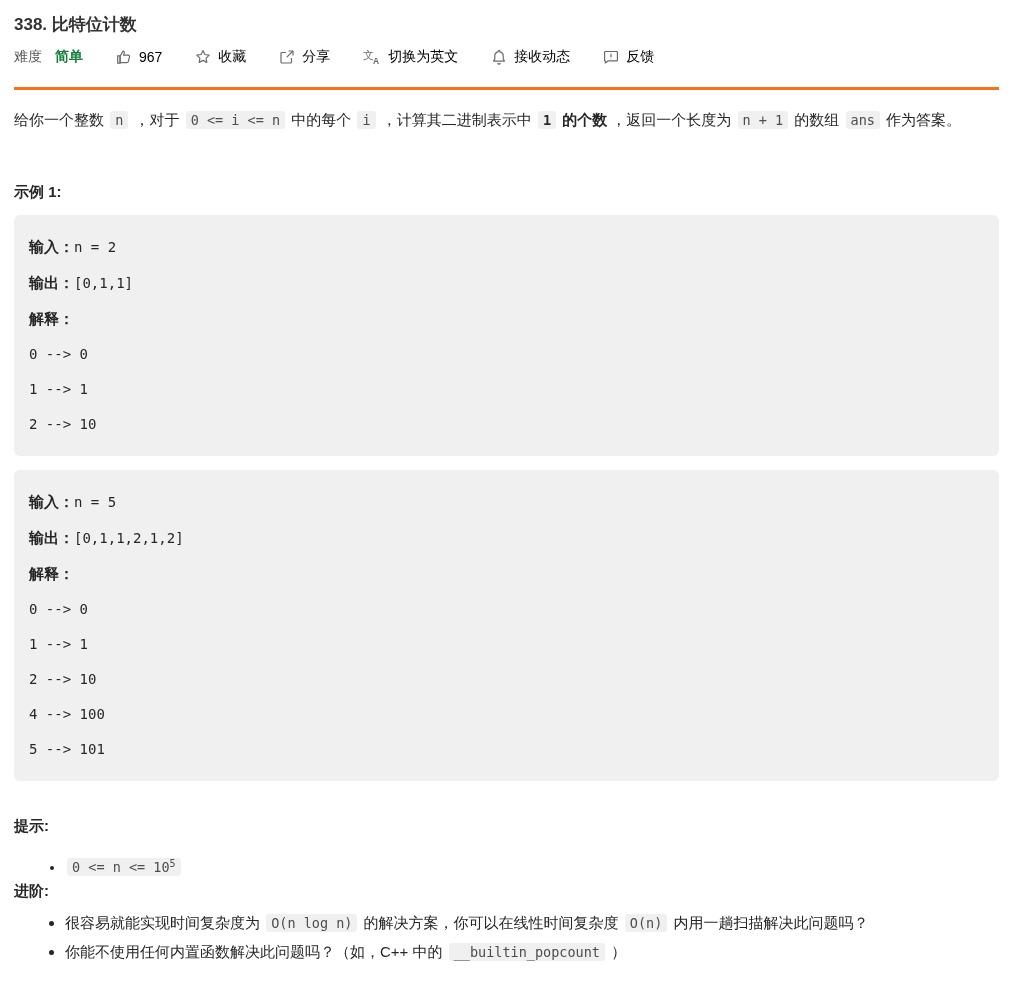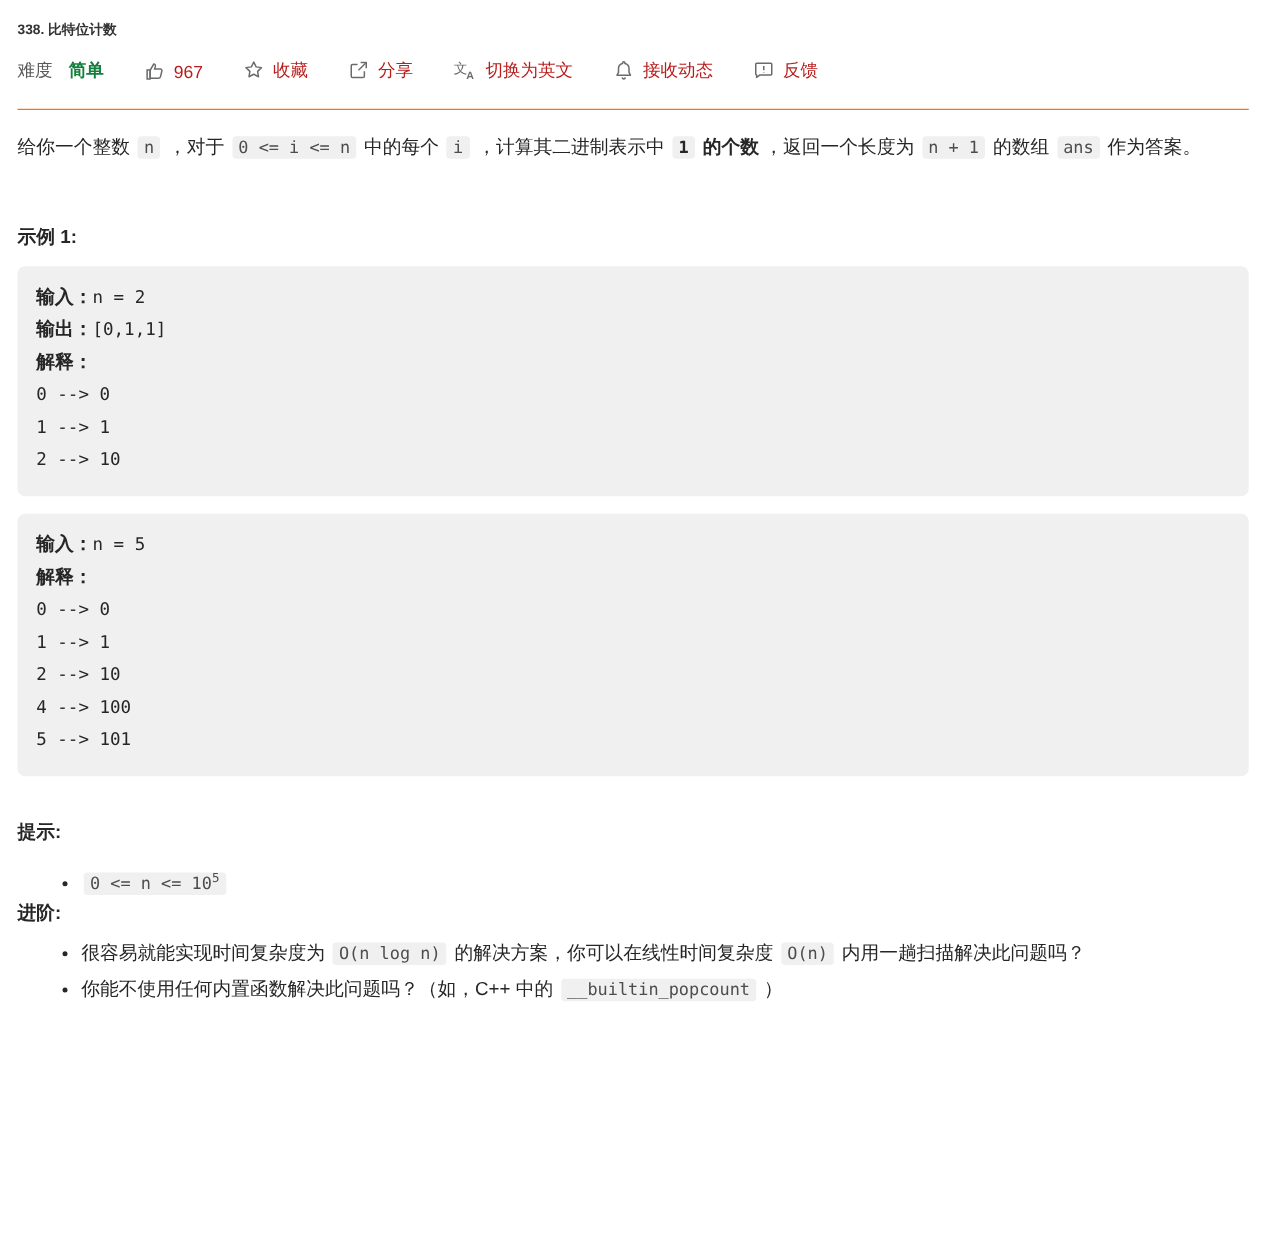--- a/index.html
+++ b/index.html
@@ -7,43 +7,43 @@
   body {
     width:1023px;
     font-family:"Liberation Sans","DejaVu Sans",sans-serif;
     color:#262626;
     -webkit-font-smoothing:antialiased;
   }
   .page { padding:14px 24px 12px 14px; }
 
   
   .title {
-    font-size:11px;
+    font-size:17px;
     font-weight:600;
     color:#333;
     margin:0;
     line-height:21px;
   }
 
   
   .toolbar {
     margin-top:13px;
     display:flex;
     align-items:center;
     font-size:14px;
     color:#595959;
     padding-bottom:21px;
-    border-bottom:1px solid #f97316;
+    border-bottom:3px solid #f97316;
   }
   .tb-group { display:flex; align-items:center; margin-right:33px; }
   .tb-group:last-child { margin-right:0; }
   .tb-btn {
-    display:flex; 
+    display:flex; align-items:center;
     background:none; border:none; padding:0;
-    font-size:14px; color:#b91c1c; cursor:pointer;
+    font-size:14px; color:#000000; cursor:pointer;
     font-family:inherit;
   }
   .tb-btn .ic { display:inline-flex; margin-right:7px; }
   .diff-label { margin-right:13px; color:#595959; }
   .diff-easy { color:#15803d; text-decoration:none; cursor:pointer;font-weight:bold; }
   svg.icon { display:block; }
 
   
   .description {
     margin:15px 0 0 0;
@@ -81,21 +81,21 @@
   
   .pre-block {
     margin-top:14px;
     background:#f0f0f0;
     border-radius:6px;
     padding:14px 15px;
     font-family:"DejaVu Sans Mono","Liberation Mono",monospace;
     font-size:14px;
     color:#262626;
   }
-  .pre-line { line-height:22px; min-height:26px; white-space:pre; }
+  .pre-line { line-height:35px; min-height:26px; white-space:pre; }
   .pre-label {
     font-family:"Liberation Sans","DejaVu Sans",sans-serif;
     font-size:15px;
     font-weight:700;
   }
 
   
   ul.bullets {
     margin:14px 0 0 0;
     padding-left:51px;
@@ -200,20 +200,21 @@
       <div class="pre-line"><strong class="pre-label">输入：</strong>n = 2</div>
       <div class="pre-line"><strong class="pre-label">输出：</strong>[0,1,1]</div>
       <div class="pre-line"><strong class="pre-label">解释：</strong></div>
       <div class="pre-line">0 --&gt; 0</div>
       <div class="pre-line">1 --&gt; 1</div>
       <div class="pre-line">2 --&gt; 10</div>
     </div>
 
   <div class="pre-block">
       <div class="pre-line"><strong class="pre-label">输入：</strong>n = 5</div>
+      <div class="pre-line"><strong class="pre-label">输出：</strong>[0,1,1,2,1,2]</div>
       <div class="pre-line"><strong class="pre-label">解释：</strong></div>
       <div class="pre-line">0 --&gt; 0</div>
       <div class="pre-line">1 --&gt; 1</div>
       <div class="pre-line">2 --&gt; 10</div>
       <div class="pre-line">4 --&gt; 100</div>
       <div class="pre-line">5 --&gt; 101</div>
     </div>
 
   <h3 class="sec-h h-hint">提示:</h3>
   <ul class="bullets hints-list">

